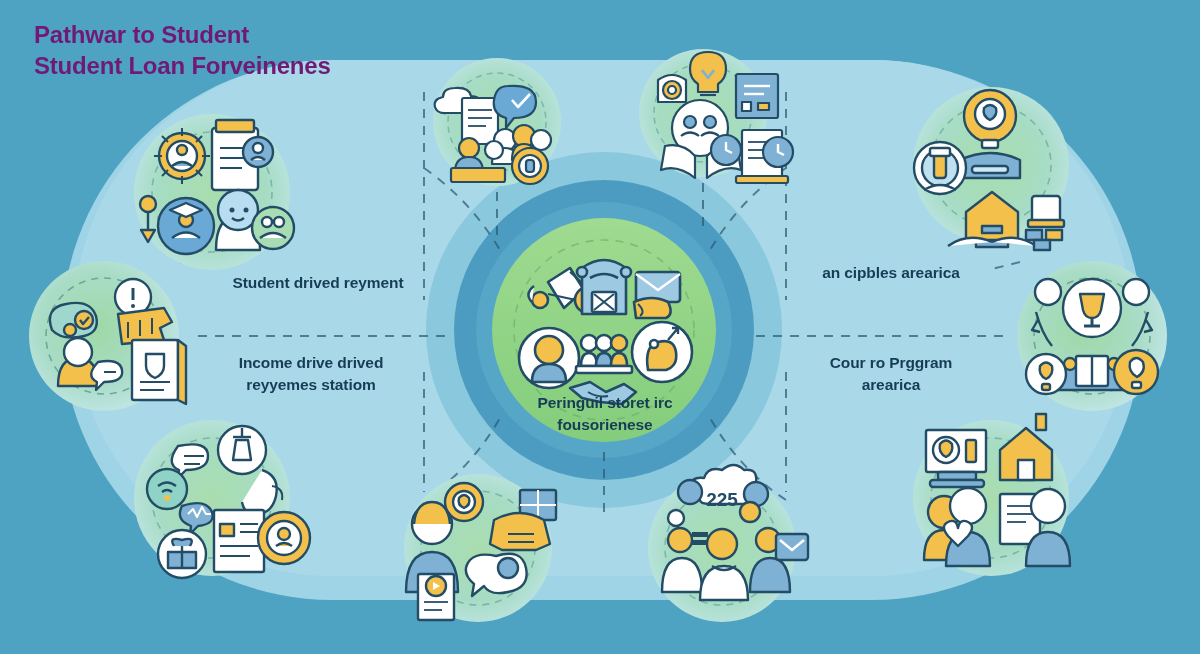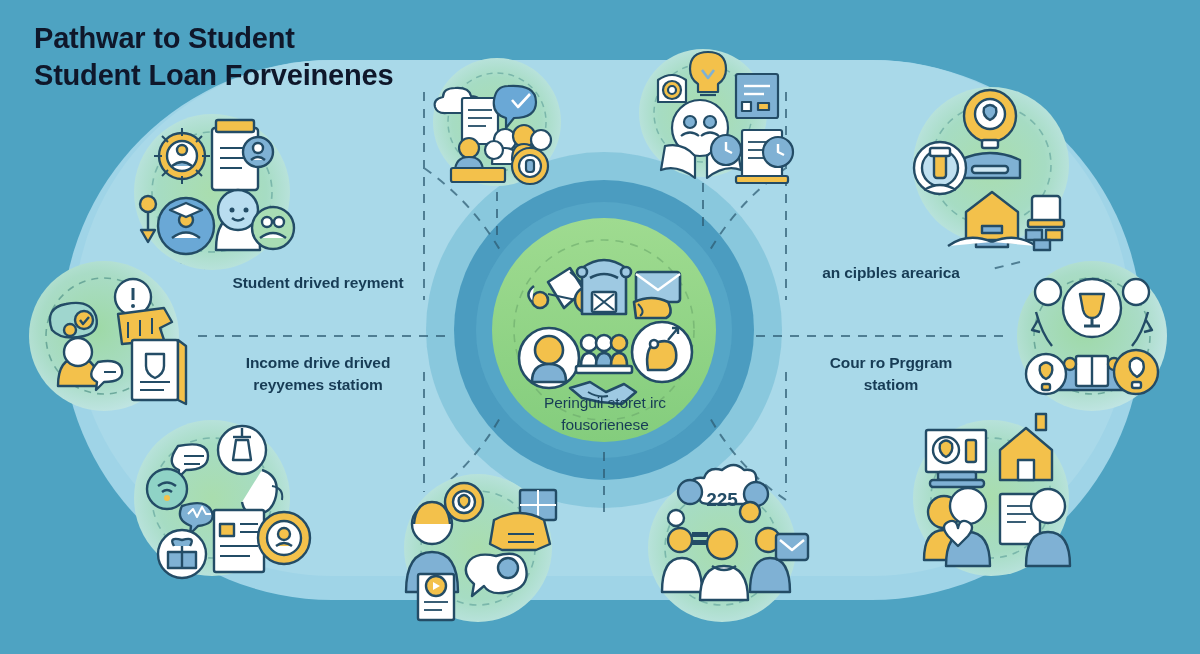--- a/index.html
+++ b/index.html
@@ -5,37 +5,37 @@
   html,body{margin:0;padding:0;background:#2b2b2b;}
   .stage{
     position:relative;width:1200px;height:654px;overflow:hidden;
     background:#4ea3c2;
     font-family:"Liberation Sans","DejaVu Sans",sans-serif;
   }
   .svg-layer{position:absolute;inset:0;width:1200px;height:654px;}
   
   .title{
     position:absolute;left:34px;top:20px;width:540px;
-    color:#0f172a;font-weight:bold;font-size:29px;line-height:1.28;
+    color:#701a75;font-weight:bold;font-size:24px;line-height:1.28;
     letter-spacing:-0.2px;
   }
   .title div{white-space:nowrap;}
   
   .qlabel{
     position:absolute;color:#173c55;font-weight:bold;font-size:15.5px;
     line-height:1.42;text-align:center;letter-spacing:-0.1px;
   }
   .ql-l1{left:212px;top:272px;width:212px;}
-  .ql-l2{left:212px;top:352px;width:212px;}
+  .ql-l2{left:205px;top:352px;width:212px;}
   .ql-r1{left:786px;top:262px;width:210px;}
   .ql-r2{left:790px;top:352px;width:202px;text-align:center;}
   
   .center-label{
     position:absolute;left:505px;top:392px;width:200px;
-    color:#173c55;font-weight:normal;font-size:15.5px;line-height:1.42;
+    color:#173c55;font-weight:bold;font-size:15.5px;line-height:1.42;
     text-align:center;letter-spacing:-0.1px;
   }
 </style>
 </head>
 <body>
 
 <div class="stage">
 
   <svg class="svg-layer" viewBox="0 0 1200 654">
     <defs>
@@ -500,21 +500,21 @@
     <div>Income drive drived</div>
     <div>reyyemes statiom</div>
   </div>
 
   <div class="qlabel ql-r1">
     <div>an cipbles arearica</div>
   </div>
 
   <div class="qlabel ql-r2">
     <div>Cour ro Prggram</div>
-    <div>statiom</div>
+    <div>arearica</div>
   </div>
 
   <div class="center-label">
     <div>Peringuil storet irc</div>
     <div>fousorienese</div>
   </div>
 
 </div>
 
 </body></html>

